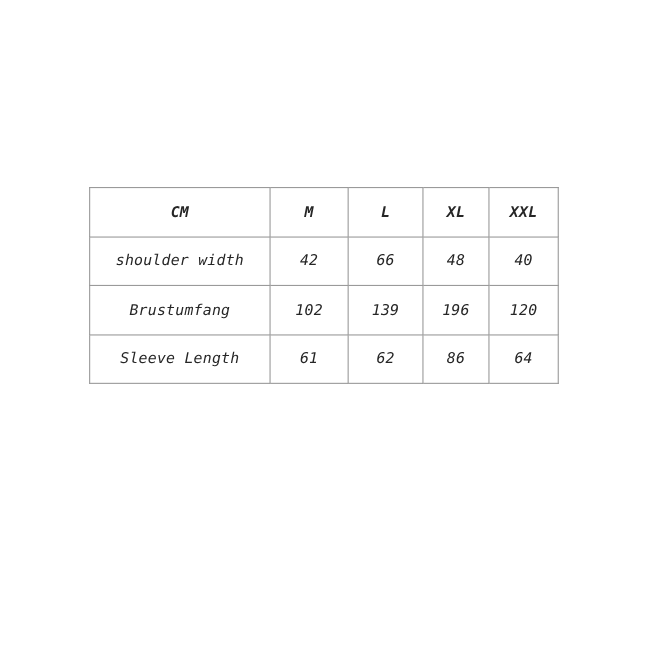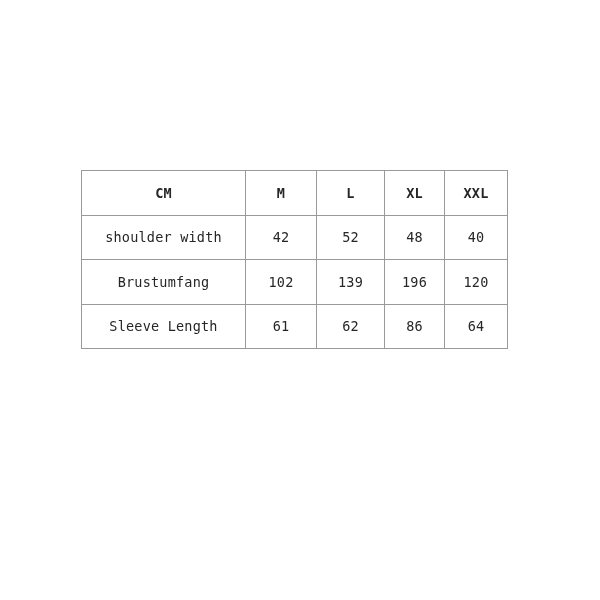--- a/index.html
+++ b/index.html
@@ -22,20 +22,21 @@
   }
 
   #size-chart {
     position: absolute;
     left: 81px;
     top: 170px;
     width: 426px;
     border-collapse: collapse;
     table-layout: fixed;
     background: #ffffff;
+    font-style: italic;
   }
 
   #size-chart td {
     border: 1px solid #9a9a9a;
     text-align: center;
     vertical-align: middle;
     color: #262626;
     font-family: "DejaVu Sans Mono", monospace;
     font-size: 13.5px;
     letter-spacing: 0.2px;
@@ -90,21 +91,21 @@
         <td class="hdr-unit">CM</td>
         <td class="hdr-size">M</td>
         <td class="hdr-size">L</td>
         <td class="hdr-size">XL</td>
         <td class="hdr-size">XXL</td>
       </tr>
 
       <tr>
         <td class="row-label">shoulder width</td>
         <td class="cell-value">42</td>
-        <td class="cell-value">52</td>
+        <td class="cell-value">66</td>
         <td class="cell-value">48</td>
         <td class="cell-value">40</td>
       </tr>
 
       <tr>
         <td class="row-label">Brustumfang</td>
         <td class="cell-value">102</td>
         <td class="cell-value">139</td>
         <td class="cell-value">196</td>
         <td class="cell-value">120</td>

